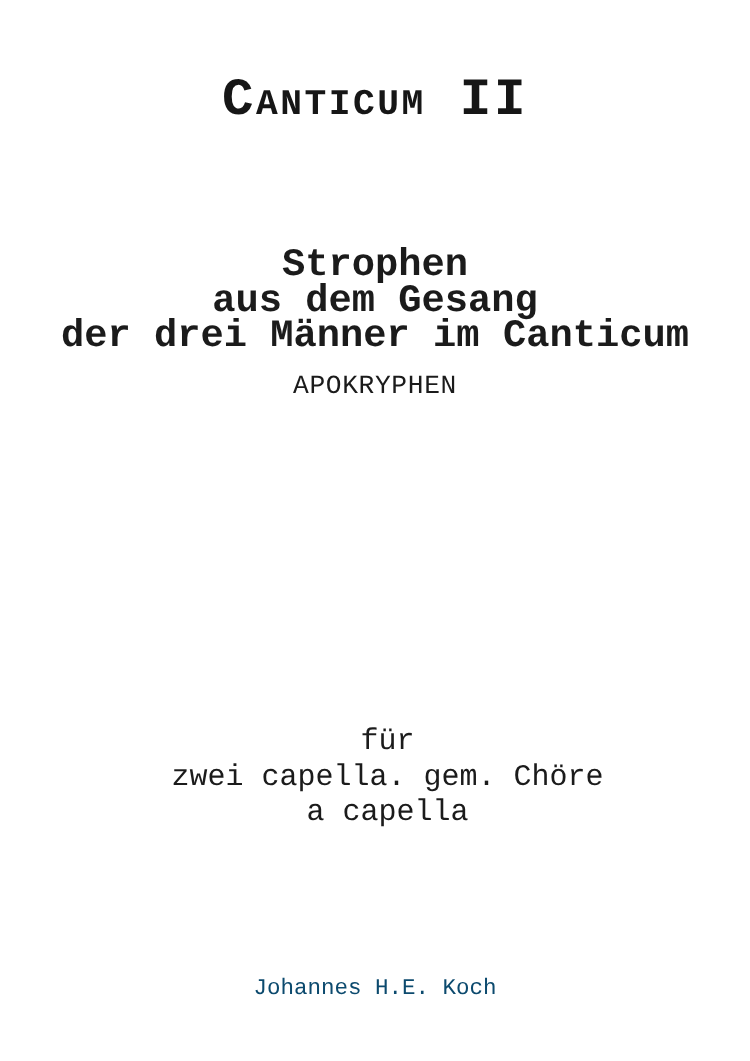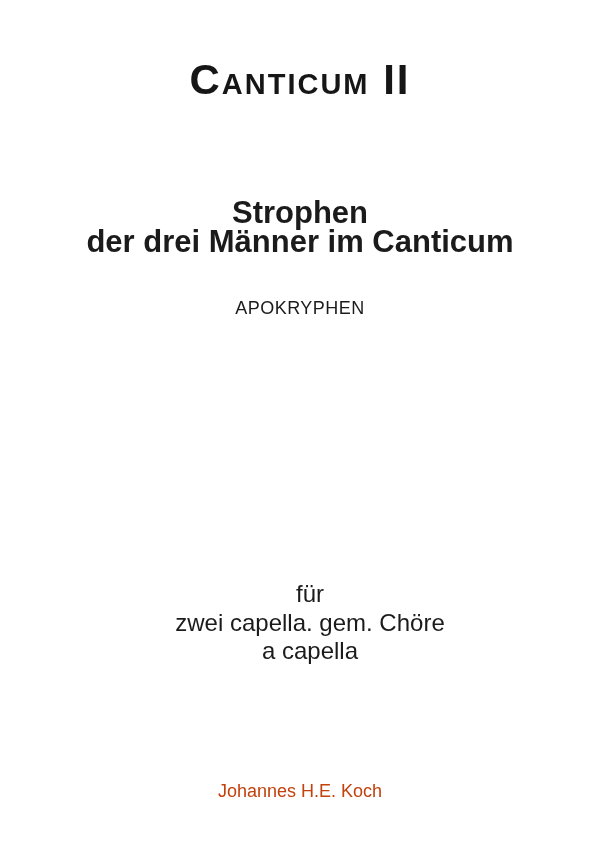--- a/index.html
+++ b/index.html
@@ -6,21 +6,21 @@
     margin: 0;
     padding: 0;
     background: #ffffff;
   }
   .page {
     position: relative;
     width: 600px;
     height: 849px;
     background: #ffffff;
     overflow: hidden;
-    font-family: Liberation Sans, sans-serif;
+    font-family: Liberation Mono, monospace;
     color: #1b1b1b;
   }
   .centered {
     position: absolute;
     left: 0;
     width: 100%;
     text-align: center;
   }
   .title {
     top: 56px;
@@ -33,49 +33,50 @@
     color: #161616;
   }
   .subtitle {
     top: 199px;
     font-size: 31px;
     font-weight: bold;
     line-height: 28.5px;
   }
   .source-label {
     top: 297px;
-    font-size: 18px;
+    font-size: 21px;
     font-weight: normal;
     letter-spacing: 0.5px;
     line-height: 1.25;
   }
   .scoring {
     top: 580px;
     font-size: 24px;
     font-weight: normal;
     line-height: 28.5px;
     margin-left: 10px;
   }
   .composer {
     top: 780px;
     font-size: 18px;
     font-weight: normal;
     line-height: 1.3;
-    color: #c2410c;
+    color: #0c4a6e;
   }
 </style>
 </head>
 <body>
 
 <div class="page">
 
   <h1 class="centered title">Canticum II</h1>
 
   <div class="centered subtitle">
     <div>Strophen</div>
+    <div>aus dem Gesang</div>
     <div>der drei Männer im Canticum</div>
   </div>
 
   <div class="centered source-label">APOKRYPHEN</div>
 
   <div class="centered scoring">
     <div>für</div>
     <div>zwei capella. gem. Chöre</div>
     <div>a capella</div>
   </div>

